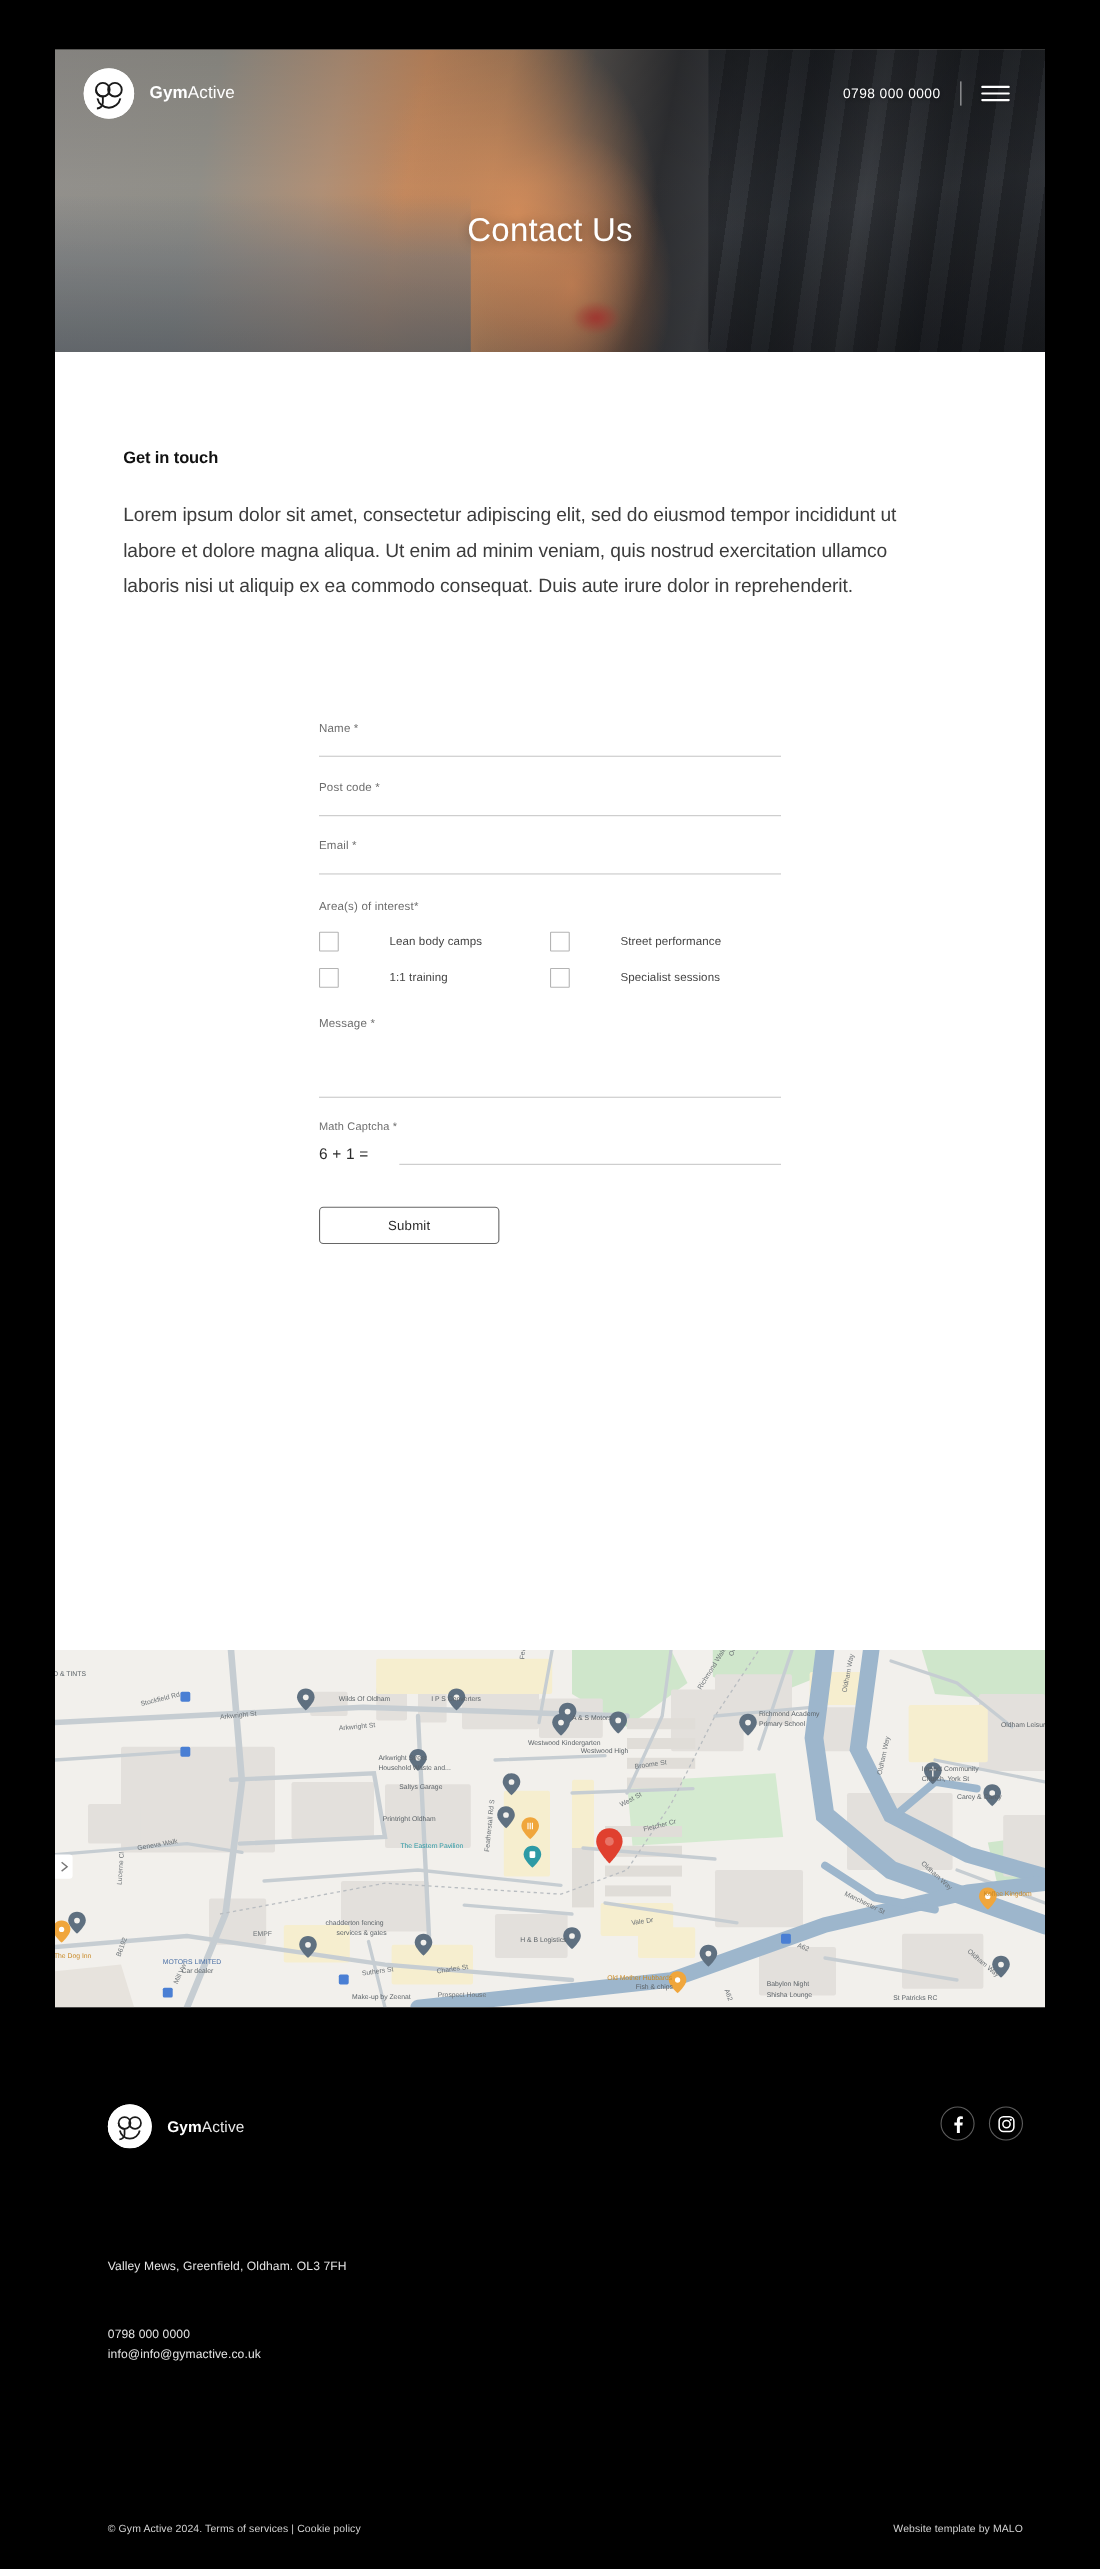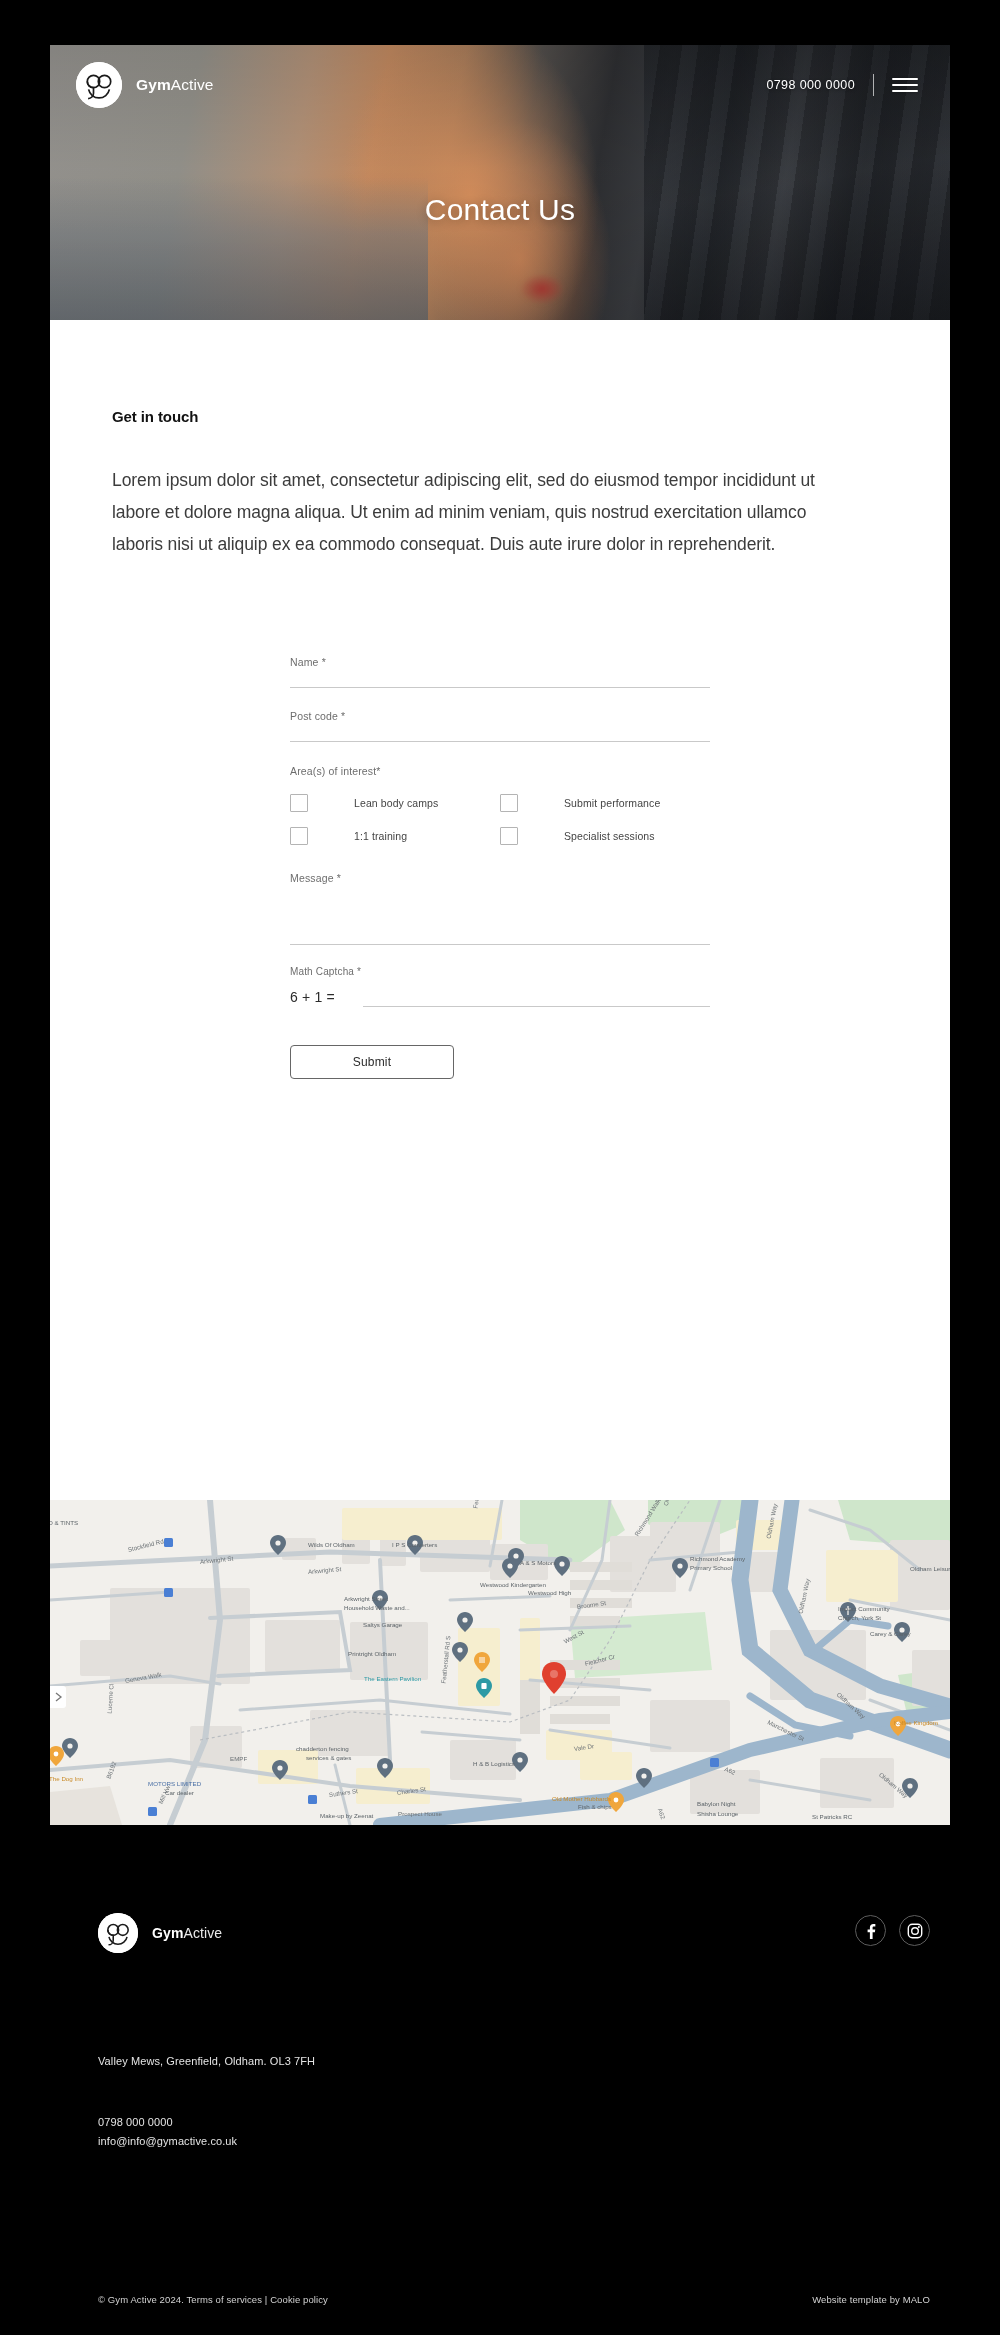--- a/index.html
+++ b/index.html
@@ -91,21 +91,21 @@
   .body-sheet {
     position:absolute; left:50px; top:320px;
     width:900px; height:1180px; background:#fff;
   }
 
   .section-head {
     position:absolute; left:62px; top:88px;
     font-size:15px; font-weight:700; color:#111; letter-spacing:-.1px;
   }
   .intro {
-    position:absolute; left:62px; top:144px; width:740px;
+    position:absolute; left:62px; top:132px; width:740px;
     font-size:17.5px; line-height:32px; color:#3c3c3c; font-weight:400;
     letter-spacing:-.1px;
   }
 
   
   .form { position:absolute; left:240px; top:336px; width:420px; }
 
   .field { position:relative; margin-bottom:21.5px; }
   .field-label {
     font-size:10.5px; color:#6d6d6d; letter-spacing:.15px;
@@ -261,31 +261,36 @@
         <div class="field-line"></div>
       </div>
 
 
       <div class="field">
         <label class="field-label">Post code *</label>
         <input class="field-input" type="text" value="" style="">
         <div class="field-line"></div>
       </div>
 
+      <div class="field">
+        <label class="field-label">Email *</label>
+        <input class="field-input" type="text" value="" style="">
+        <div class="field-line"></div>
+      </div>
 
 
       <label class="group-label">Area(s) of interest*</label>
       <div class="checks">
         <div class="check">
           <div class="check-box"></div>
           <span class="check-label">Lean body camps</span>
         </div>
         <div class="check">
           <div class="check-box"></div>
-          <span class="check-label">Submit performance</span>
+          <span class="check-label">Street performance</span>
         </div>
         <div class="check">
           <div class="check-box"></div>
           <span class="check-label">1:1 training</span>
         </div>
         <div class="check">
           <div class="check-box"></div>
           <span class="check-label">Specialist sessions</span>
         </div>
       </div>

